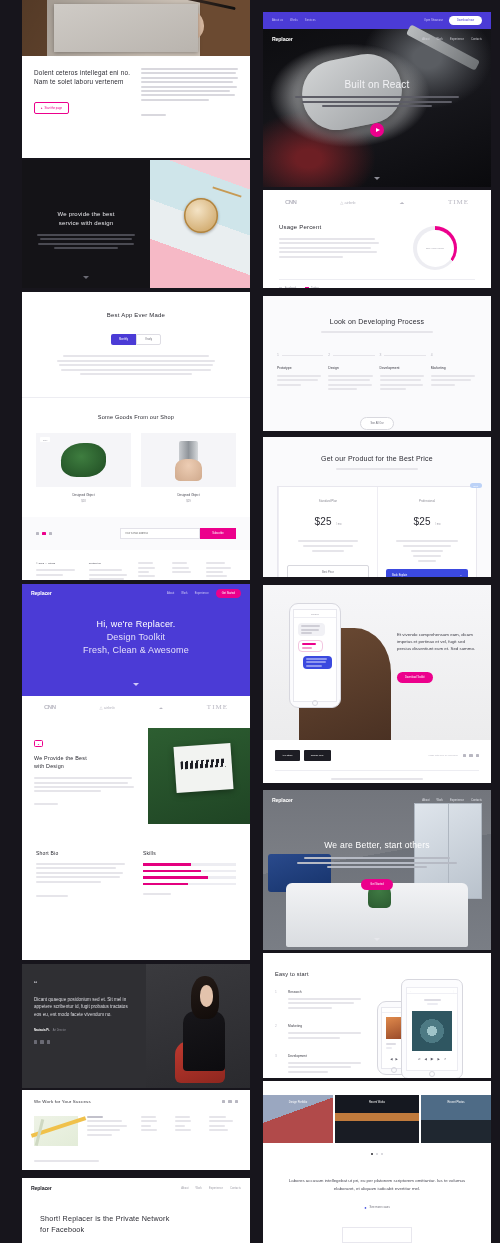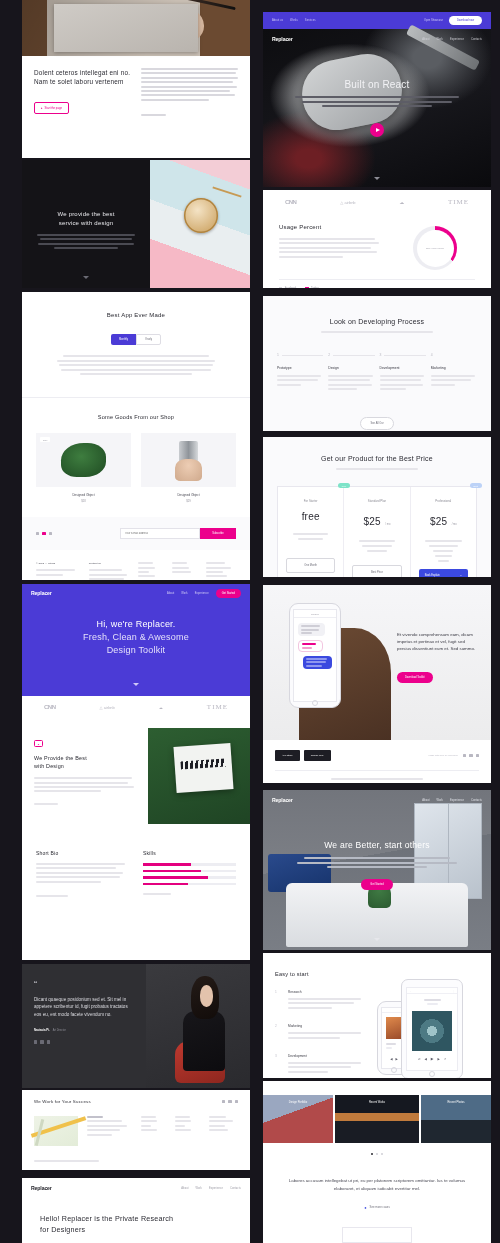--- a/index.html
+++ b/index.html
@@ -389,22 +389,22 @@
               <span>Work</span>
               <span>Experience</span>
             </div>
             <div class="btn-pink pill" style="padding:3px 6px;">
               <span>Get Started</span>
             </div>
           </div>
         </div>
         <div class="center" style="padding-top:16px;">
           <div class="hdl" style="color:#fff;font-size:9px;line-height:13px;">Hi, we're Replacer.</div>
+          <div class="hdl" style="color:#e4e0fb;font-size:9px;line-height:13px;">Design Toolkit</div>
           <div class="hdl" style="color:#e4e0fb;font-size:9px;line-height:13px;">Fresh, Clean &amp; Awesome</div>
-          <div class="hdl" style="color:#e4e0fb;font-size:9px;line-height:13px;">Design Toolkit</div>
         </div>
         <div style="position:absolute;left:50%;bottom:10px;transform:translateX(-50%);">
           <div class="chev" style="border-top:3.4px solid #cfc8f7;"></div>
         </div>
       </div>
 
       <div class="logostrip" style="height:22px;">
         <span class="cnn">CNN</span>
         <span style="font-size:4px;color:#b9b8c2;">△ <span>airbnb</span></span>
         <span style="font-size:4px;color:#b9b8c2;">☁</span>
@@ -546,22 +546,22 @@
       <div class="nav" style="height:20px;">
         <div class="logo" style="color:#1d1d24;">Replacer</div>
         <div class="navlinks" style="color:#9b9aa4;">
           <span>About</span>
           <span>Work</span>
           <span>Experience</span>
           <span>Contacts</span>
         </div>
       </div>
       <div style="padding:16px 18px 0;">
-        <div class="hdl tt" style="font-size:7.2px;line-height:10.6px;">Hello! Replacer is the Private Research</div>
-        <div class="hdl tt" style="font-size:7.2px;line-height:10.6px;">for Designers</div>
+        <div class="hdl tt" style="font-size:7.2px;line-height:10.6px;">Short! Replacer is the Private Network</div>
+        <div class="hdl tt" style="font-size:7.2px;line-height:10.6px;">for Facebook</div>
       </div>
     </div>
   </div>
 
   <div class="col colR">
 
     <div class="shot" style="top:12px;height:175px;">
       <div style="background:#4b3bd6;height:17px;display:flex;align-items:center;justify-content:space-between;padding:0 9px;">
         <div class="navlinks" style="color:#cfc8f7;">
           <span>About us</span>
@@ -709,33 +709,20 @@
 
     <div class="shot" style="top:437px;height:140px;background:#fafafc;">
       <div class="center" style="padding:18px 12px 0;">
         <div class="hdl tt" style="font-size:7px;margin-bottom:6px;">Get our Product for the Best Price</div>
         <div class="txtblock light">
           <div class="txtline" style="width:40%;margin:0 auto;"></div>
         </div>
       </div>
       <div style="display:flex;margin:16px 14px 0;border:.8px solid #e8e7ee;background:#fff;">
 
-        <div style="flex:1;padding:12px 8px 10px;position:relative;">
-          <div class="center" style="font-size:2.9px;color:#8d8d96;margin-bottom:8px;">For Starter</div>
-          <div class="center hdl tt" style="font-size:10px;margin-bottom:11px;">free</div>
-          <div class="txtblock light center" style="margin-bottom:18px;">
-            <div class="txtline" style="width:72%;margin:0 auto 3px;"></div>
-            <div class="txtline" style="width:52%;margin:0 auto;"></div>
-          </div>
-          <div class="btn-ghost center" style="padding:5px 0;font-size:2.6px;">
-            <span>One Month</span>
-          </div>
-          <div style="position:absolute;right:-7px;top:-4px;background:#7de3c8;color:#fff;font-size:2.2px;
-                      padding:1.6px 4px;border-radius:8px;">Free</div>
-        </div>
 
         <div style="flex:1;padding:12px 8px 10px;border-left:.8px solid #eeedf3;">
           <div class="center" style="font-size:2.9px;color:#8d8d96;margin-bottom:8px;">Standard Plan</div>
           <div class="center" style="margin-bottom:11px;">
             <span class="hdl tt" style="font-size:10px;">$25</span>
             <span style="font-size:2.6px;color:#9b9aa4;">/ mo</span>
           </div>
           <div class="txtblock light center" style="margin-bottom:13px;">
             <div class="txtline" style="width:72%;margin:0 auto 3px;"></div>
             <div class="txtline" style="width:62%;margin:0 auto 3px;"></div>

